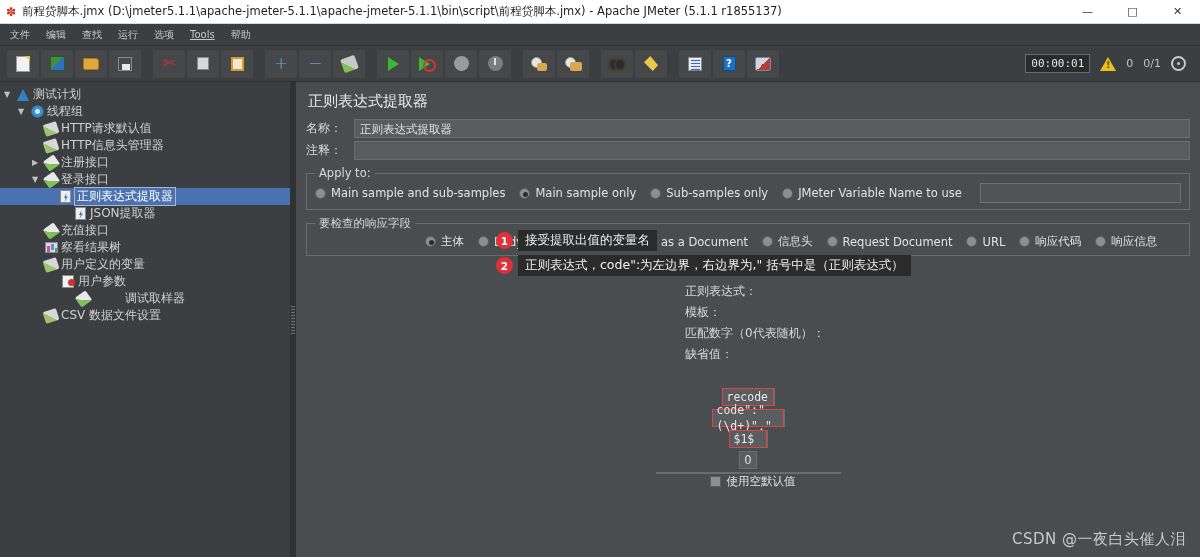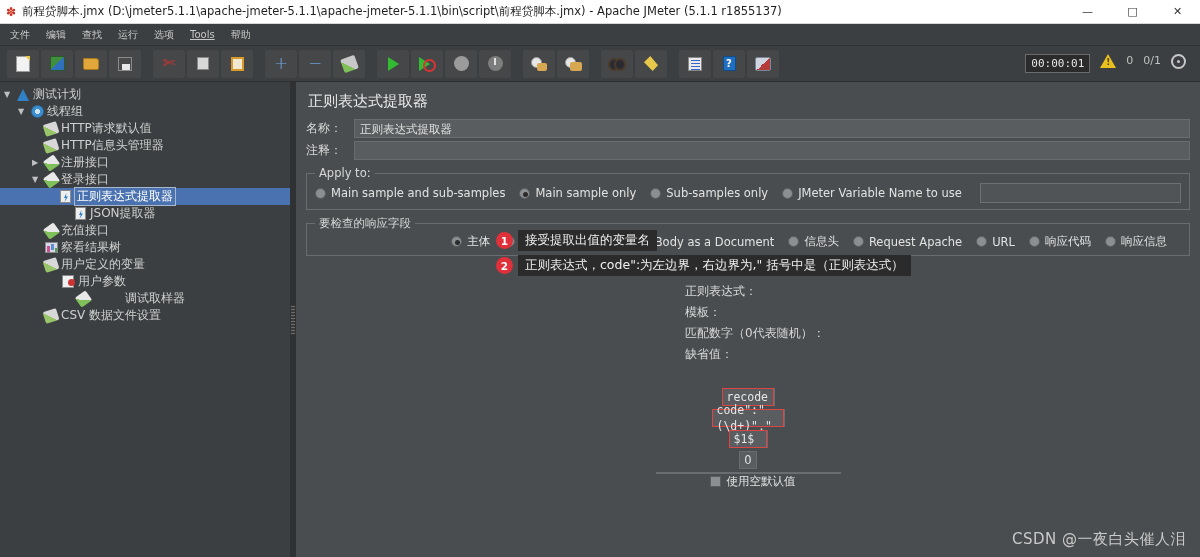--- a/index.html
+++ b/index.html
@@ -117,21 +117,21 @@
             clip-path: polygon(45% 0, 100% 62%, 62% 100%, 0 42%); position: relative; }
   .ic-log { width: 14px; height: 14px; background: #e9e9e9; border: 1px solid #888; position: relative; }
   .ic-log:after { content: ""; position: absolute; left: 2px; top: 2px; width: 9px; height: 1px;
             box-shadow: 0 0 0 0 #36c, 0 3px 0 0 #36c, 0 6px 0 0 #36c, 0 9px 0 0 #36c; background: #36c; }
   .ic-help { width: 13px; height: 15px; background: #1f6fc0; border: 1px solid #134b85;
             color: #fff; font-size: 10px; text-align: center; line-height: 13px; font-weight: bold; }
   .ic-func { width: 16px; height: 14px; background: linear-gradient(135deg,#cfd6e2 50%,#b43c3c 50%);
             border-radius: 2px; border: 1px solid #7a8696; }
 
   .status-area {
-    display: flex; gap: 10px;
+    display: flex; align-items: center; gap: 10px;
     padding-right: 8px; font-size: 11px; color: #c0c0c0;
   }
   .timer {
     background: #2b2b2b; border: 1px solid #6b6b6b; padding: 2px 5px;
     font-family: "DejaVu Sans Mono", "Liberation Mono", monospace;
     font-size: 11px; color: #e6e6e6;
   }
   .warn-tri {
     width: 0; height: 0; border-style: solid; border-width: 0 8px 14px 8px;
     border-color: transparent transparent #e8c020 transparent; position: relative;
@@ -226,21 +226,21 @@
     font-size: 11.5px; padding: 1px 5px; line-height: 16px;
     white-space: nowrap; overflow: hidden;
   }
 
   fieldset {
     border: 1px solid #6a6d6f; margin: 6px 0 4px 0;
     padding: 3px 8px 6px 8px; position: relative;
   }
   legend { font-size: 11.5px; color: #d8d8d8; padding: 0 4px; }
 
-  .radio-row { display: flex; align-items: center; flex-wrap: nowrap; justify-content: flex-end; }
+  .radio-row { display: flex; align-items: center; flex-wrap: nowrap; }
   .radio-opt { display: flex; align-items: center; margin-right: 14px; white-space: nowrap; }
   .radio-opt .rb {
     width: 11px; height: 11px; border-radius: 50%;
     background: #8c8f91; border: 1px solid #5a5d5f;
     margin-right: 5px; flex: 0 0 11px; position: relative;
   }
   .radio-opt .rb.on:after {
     content: ""; position: absolute; left: 3px; top: 3px;
     width: 5px; height: 5px; border-radius: 50%; background: #2b2b2b;
   }
@@ -565,21 +565,21 @@
           <div class="radio-opt">
             <span class="rb"></span>
             <span class="rlabel">Body as a Document</span>
           </div>
           <div class="radio-opt">
             <span class="rb"></span>
             <span class="rlabel">信息头</span>
           </div>
           <div class="radio-opt">
             <span class="rb"></span>
-            <span class="rlabel">Request Apache</span>
+            <span class="rlabel">Request Document</span>
           </div>
           <div class="radio-opt">
             <span class="rb"></span>
             <span class="rlabel">URL</span>
           </div>
           <div class="radio-opt">
             <span class="rb"></span>
             <span class="rlabel">响应代码</span>
           </div>
           <div class="radio-opt">

